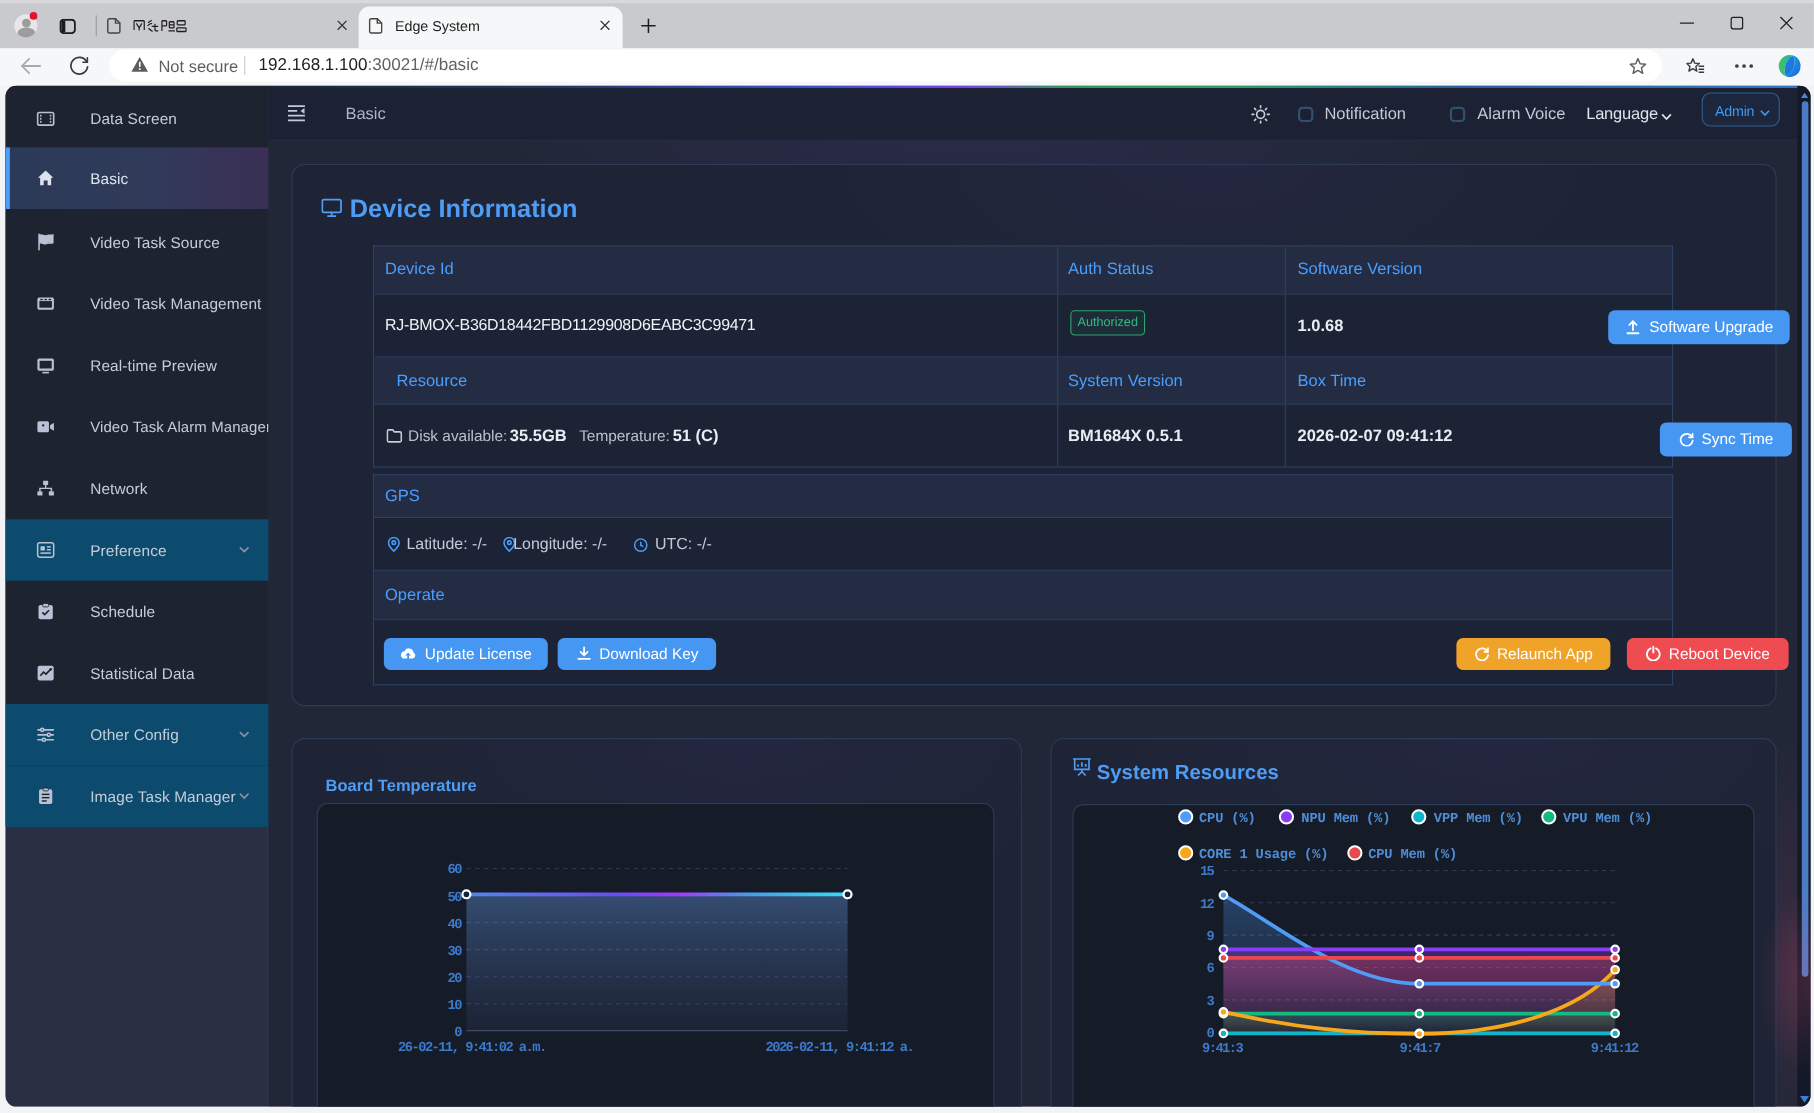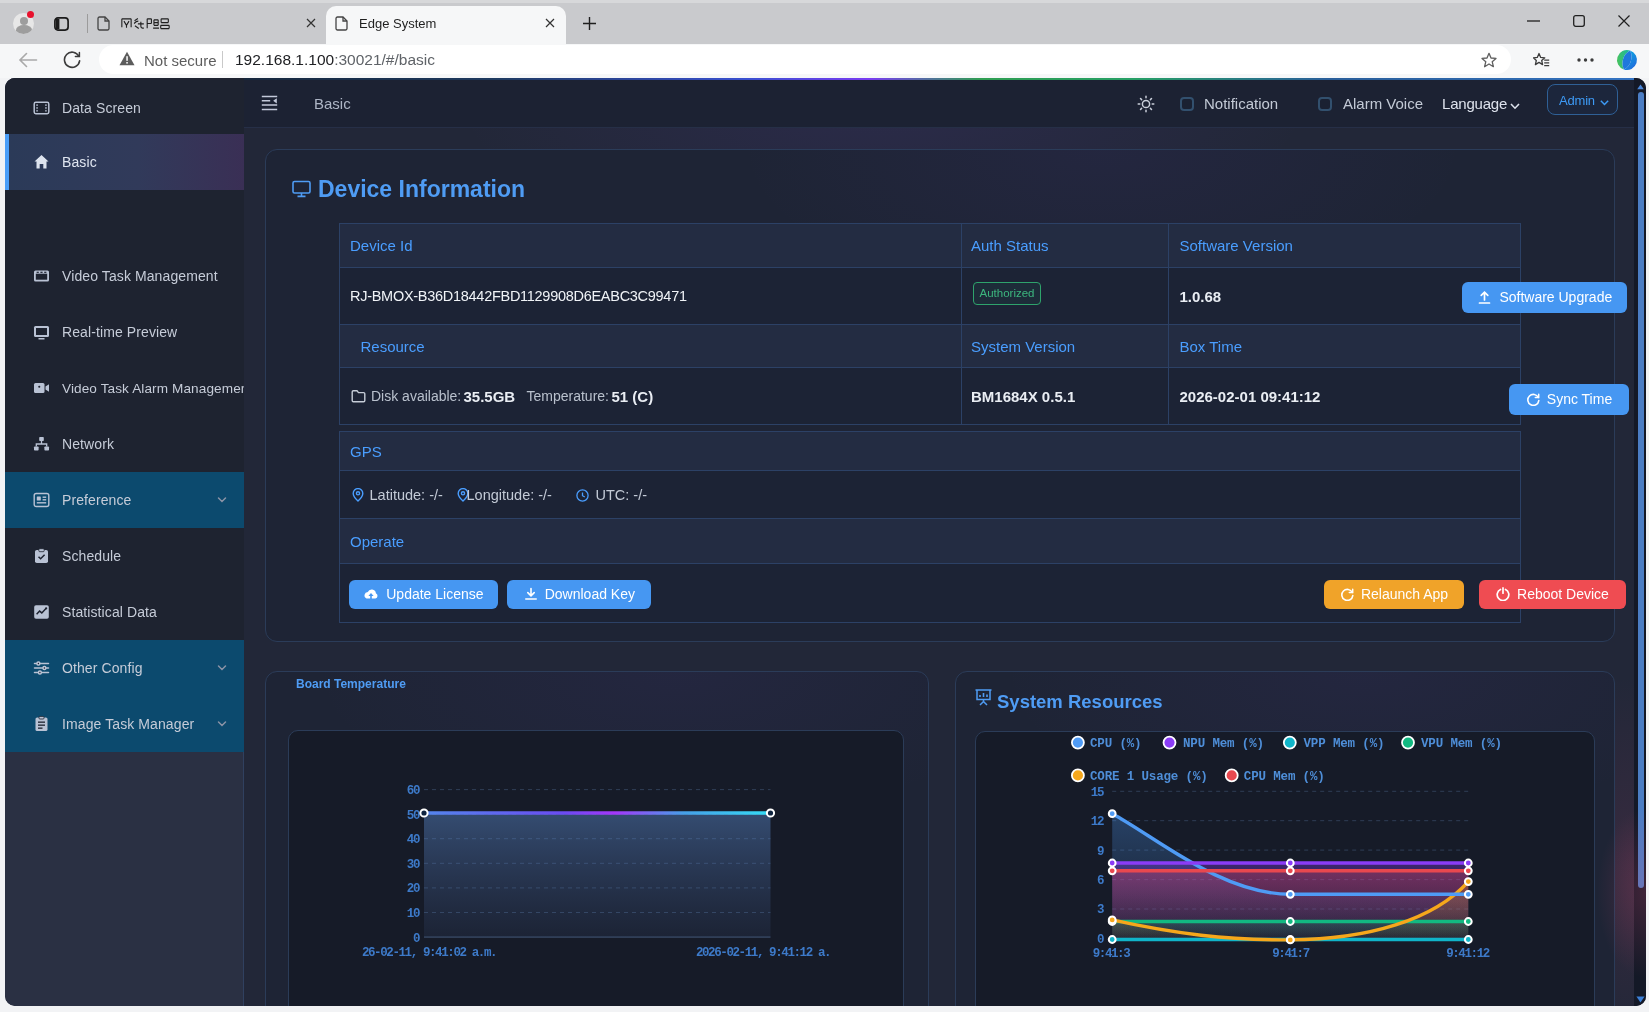--- a/index.html
+++ b/index.html
@@ -16,21 +16,21 @@
 
   
   #app { left:5px; top:78px; width:1641px; height:928px; background:#222738; border-radius:10px; overflow:hidden; }
   
   #topline { left:239px; top:0px; width:1390px; height:2px;
      background:linear-gradient(90deg,#16273d 0%,#1e3a5f 18%,#3950d0 36%,#7a3cf2 45%,#2f9e52 53%,#27a066 64%,#2a5e9a 78%,#2f6ab0 92%,#3474c4 100%); }
   #sidebar { left:0; top:0; width:239px; height:928px; background:#2a3043; border-radius:0 0 0 10px; border-right:1px solid rgba(64,106,170,.28); }
   #menu { left:0; top:0; width:239px; height:672px; background:#1e2330; }
   .msub { background:#0c4a6e; }
   .mitem { position:absolute; left:0; width:239px; height:56px; color:#c6ccd8; font-size:14px; overflow:hidden; }
-  .mitem .mtxt { white-space:nowrap; }
+  .mitem .mtxt { white-space:nowrap;margin-left:20px; }
   .mitem .mtxt { position:absolute; left:57px; top:50%; transform:translateY(-50%); letter-spacing:.1px; }
   .mitem .micon { position:absolute; left:28px; top:50%; transform:translateY(-50%); width:17px; height:17px; }
   .mitem .chev { position:absolute; right:17px; top:50%; transform:translateY(-50%); width:10px; height:10px; }
   #mactive { top:56px; background:linear-gradient(90deg,#2b3a58 0%,#313a5a 55%,#3a2f55 100%); border-left:4px solid #4a9ef8; }
   #mactive .mtxt { left:53px; }
   #mactive .micon { left:24px; }
 
   #header { left:239px; top:2px; width:1390px; height:48px; background:#1c2233; border-bottom:1px solid #262f47; }
   #contentbg { left:239px; top:2px; width:1390px; height:926px;
      background: radial-gradient(620px 280px at 46% 0%, rgba(115,75,215,.12), transparent 70%),
@@ -213,21 +213,21 @@
       </div>
       <div class="trow tval" style="top:218.1px;height:57.2px">
         <svg class="abs" style="left:11px;top:21px" width="15" height="14" viewBox="0 0 15 14" stroke="#c6cdd8" stroke-width="1.4" fill="none">
             <path d="M1.2 3.5 V11.5 A1.2 1.2 0 0 0 2.4 12.7 H12.6 A1.2 1.2 0 0 0 13.8 11.5 V4.8 A1.2 1.2 0 0 0 12.6 3.6 H7.5 L6 1.8 H2.4 A1.2 1.2 0 0 0 1.2 3 Z"></path>
           </svg>
         <span class="cellpad" style="left:31.5px;color:#b9c1cd;font-size:14px">Disk available:</span>
         <span class="cellpad" style="left:124px;font-weight:bold">35.5GB</span>
         <span class="cellpad" style="left:187px;color:#b9c1cd;font-size:14px">Temperature:</span>
         <span class="cellpad" style="left:272px;font-weight:bold">51 (C)</span>
         <span class="cellpad" style="left:631.5px;font-weight:bold">BM1684X 0.5.1</span>
-        <span class="cellpad" style="left:840px;font-weight:bold">2026-02-01 09:41:12</span>
+        <span class="cellpad" style="left:840px;font-weight:bold">2026-02-07 09:41:12</span>
         <div class="btn btn-blue" style="left:1169.5px;top:15.9px;width:120px;height:31px">
           <svg width="14" height="14" viewBox="0 0 14 14" stroke="#fff" stroke-width="1.6" fill="none" stroke-linecap="round">
               <path d="M12.3 5.5 A5.5 5.5 0 1 0 12.8 8.6"></path>
               <path d="M12.7 2.2 V5.6 H9.3" stroke-width="1.5"></path>
             </svg>
           <span>Sync Time</span>
         </div>
         <i class="abs" style="left:621.9px;top:0;width:1px;height:100%;background:#2c4166"></i>
         <i class="abs" style="left:828px;top:0;width:1px;height:100%;background:#2c4166"></i>
       </div>
@@ -278,21 +278,21 @@
         <div class="btn" style="left:1139.5px;top:15.4px;width:147px;height:29px;background:#ef4c52">
           <svg width="14" height="14" viewBox="0 0 14 14" stroke="#fff" stroke-width="1.7" fill="none" stroke-linecap="round">
               <path d="M4.5 2.5 A5.8 5.8 0 1 0 9.5 2.5 M7 0.9 V6.2"></path>
             </svg>
           <span>Reboot Device</span>
         </div>
       </div>
     </div>
 
     <div class="card" style="left:260px;top:593px;width:664px;height:470px">
-      <span class="cardtitle" style="left:30px;top:5px;font-size:12px">Board Temperature</span>
+      <span class="cardtitle" style="left:30px;top:34px;font-size:15px">Board Temperature</span>
       <div class="abs" style="left:22px;top:58px;width:616px;height:412px;border:1px solid #2b3c58;border-radius:10px;background:#161b28">
         <svg class="abs" style="left:0;top:-2px" width="616" height="380" viewBox="0 0 616 380">
           <defs>
             <linearGradient id="tline" gradientUnits="userSpaceOnUse" x1="135" y1="0" x2="481.5" y2="0">
               <stop offset="0" stop-color="#5486ec"></stop>
                 <stop offset="0.4" stop-color="#6a4cf2"></stop>
               <stop offset="0.55" stop-color="#a437fa"></stop>
                 <stop offset="0.75" stop-color="#46a0e8"></stop>
               <stop offset="1" stop-color="#35dcf5"></stop>
             </linearGradient>
@@ -461,20 +461,26 @@
             </g>
           </svg>
         <span class="mtxt">Data Screen</span>
       </div>
       <div class="mitem" id="mactive">
         <svg class="micon" viewBox="0 0 17 17">
             <path d="M8.5 1.5 L15.5 8 H13.5 V15 H10.3 V10.5 H6.7 V15 H3.5 V8 H1.5 Z" fill="#dde3ee"></path>
           </svg>
         <span class="mtxt" style="color:#dfe5f0">Basic</span>
       </div>
+      <div class="mitem" style="top:114px">
+        <svg class="micon" viewBox="0 0 17 17">
+            <path d="M2.5 1.5 V15.5 M2.5 2.5 C5 1 7 4 9.5 2.8 C12 1.6 13 3 15 2.2 V9.2 C13 10 12 8.6 9.5 9.8 C7 11 5 8 2.5 9.5 Z" fill="#b9c2d4" stroke="#b9c2d4" stroke-width="1.4" stroke-linecap="round"></path>
+          </svg>
+        <span class="mtxt">Video Task Source</span>
+      </div>
       <div class="mitem" style="top:170px">
         <svg class="micon" viewBox="0 0 17 17">
             <rect x="1" y="3" width="15" height="11" rx="1.5" fill="#b9c2d4"></rect>
             <rect x="2.8" y="6.2" width="11.4" height="6" fill="#1e2330"></rect>
             <rect x="3.6" y="4.2" width="2.2" height="1.2" fill="#1e2330"></rect>
             <rect x="7.4" y="4.2" width="2.2" height="1.2" fill="#1e2330"></rect>
             <rect x="11.2" y="4.2" width="2.2" height="1.2" fill="#1e2330"></rect>
           </svg>
         <span class="mtxt">Video Task Management</span>
       </div>

